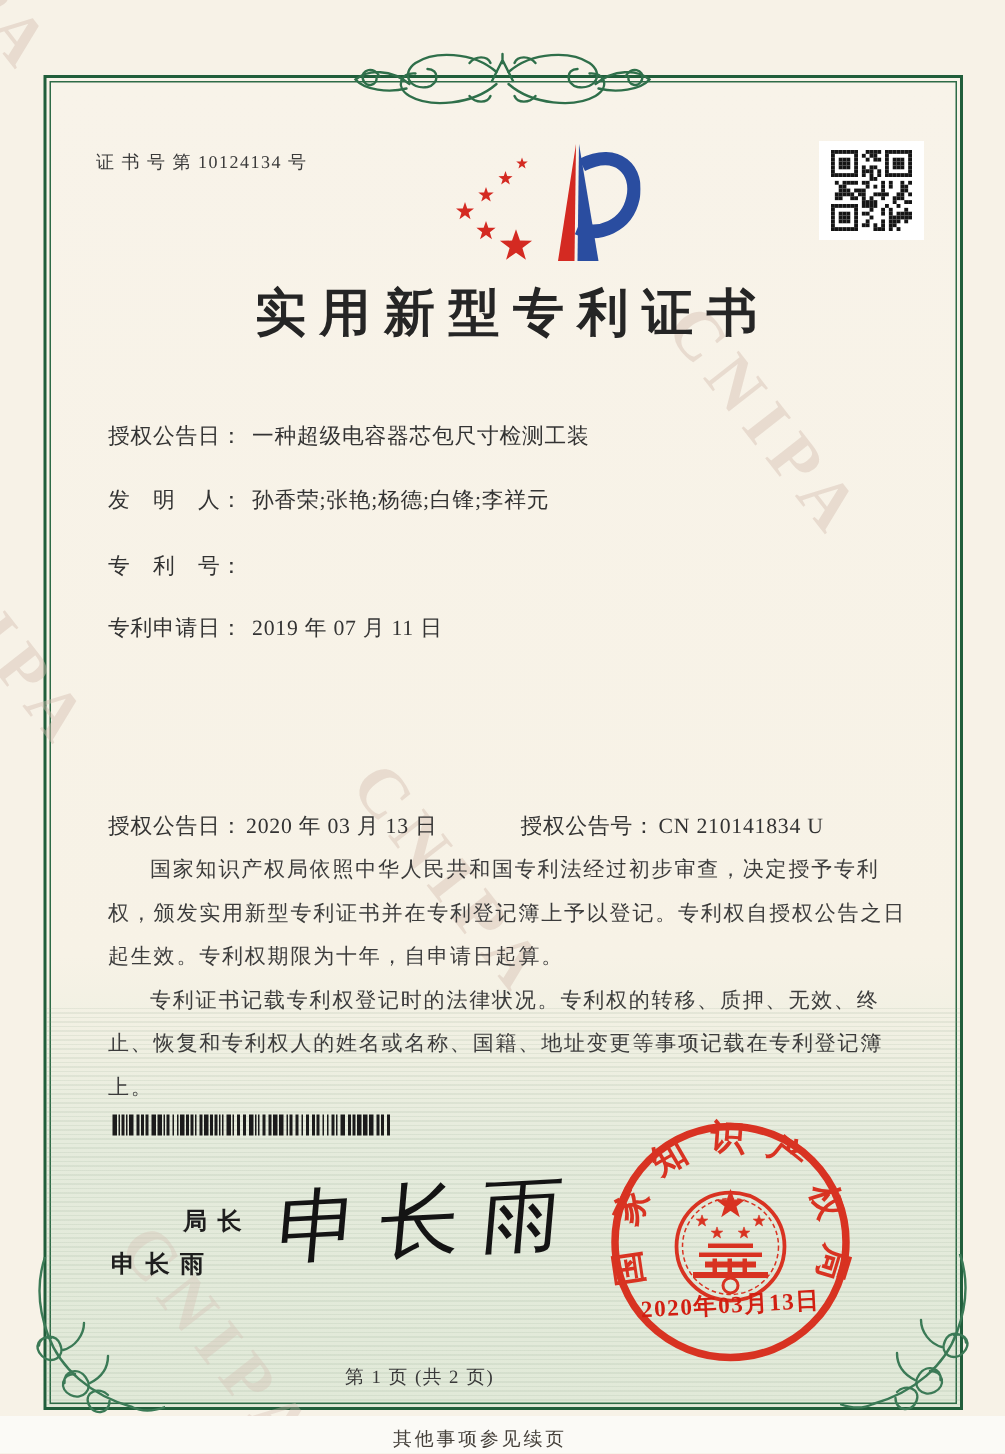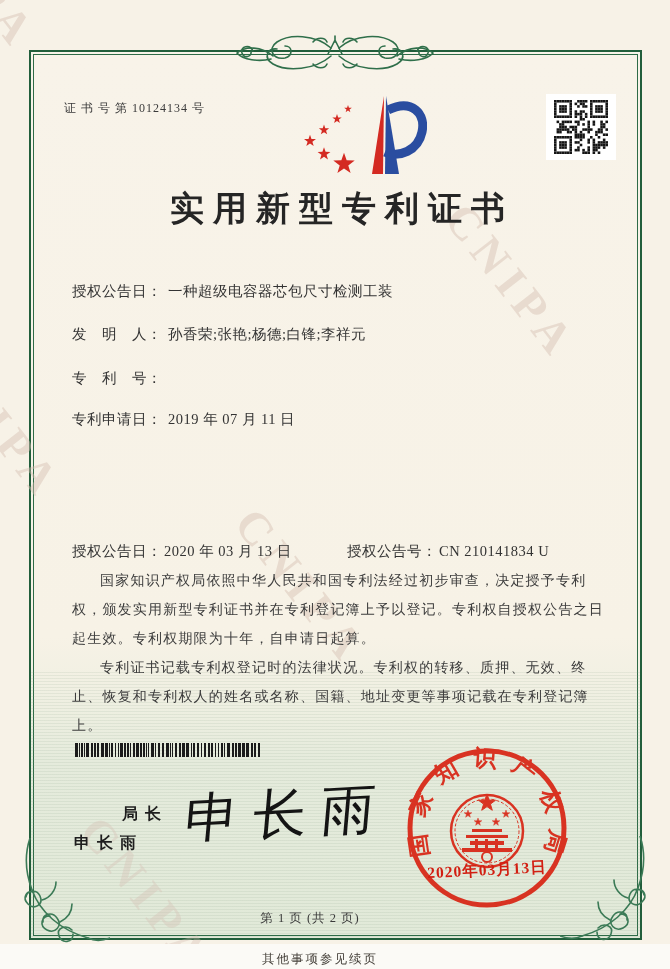--- a/index.html
+++ b/index.html
@@ -35,21 +35,21 @@
   
   .barcode{position:absolute;left:75px;top:743px;width:185px;height:14px;z-index:4;font-size:0;white-space:nowrap;}
   .barcode i{display:inline-block;height:100%;}
   .dir{position:absolute;left:74px;z-index:4;font-family:"Liberation Sans","DejaVu Sans",sans-serif;
        font-weight:bold;font-size:16px;letter-spacing:7px;color:#1e1e1e;}
   .sig{position:absolute;left:185px;top:778px;z-index:4;font-size:54px;color:#141414;
        letter-spacing:14px;white-space:nowrap;transform:rotate(-3deg) skewX(-8deg);}
   .seal{position:absolute;left:402px;top:743px;width:170px;height:170px;z-index:5;opacity:0.9;}
   .sealdate{position:absolute;left:402px;top:860px;width:170px;z-index:6;text-align:center;
             font-weight:bold;font-size:15.5px;color:#d21f12;letter-spacing:1px;transform:rotate(-3deg);}
-  .pageno{position:absolute;left:230px;top:910px;width:160px;z-index:4;text-align:center;
+  .pageno{position:absolute;left:230px;top:910px;width:160px;z-index:4;
           font-size:12.5px;letter-spacing:1px;color:#3a3a3a;}
   .footband{position:absolute;left:0;top:944px;width:670px;height:25px;background:#fbfaf6;z-index:6;}
   .footnote{position:absolute;left:240px;top:951px;width:160px;z-index:7;text-align:center;
             font-size:12.5px;letter-spacing:2px;color:#45403a;}
 </style>
 </head>
 <body>
 
 <div class="page">
 

